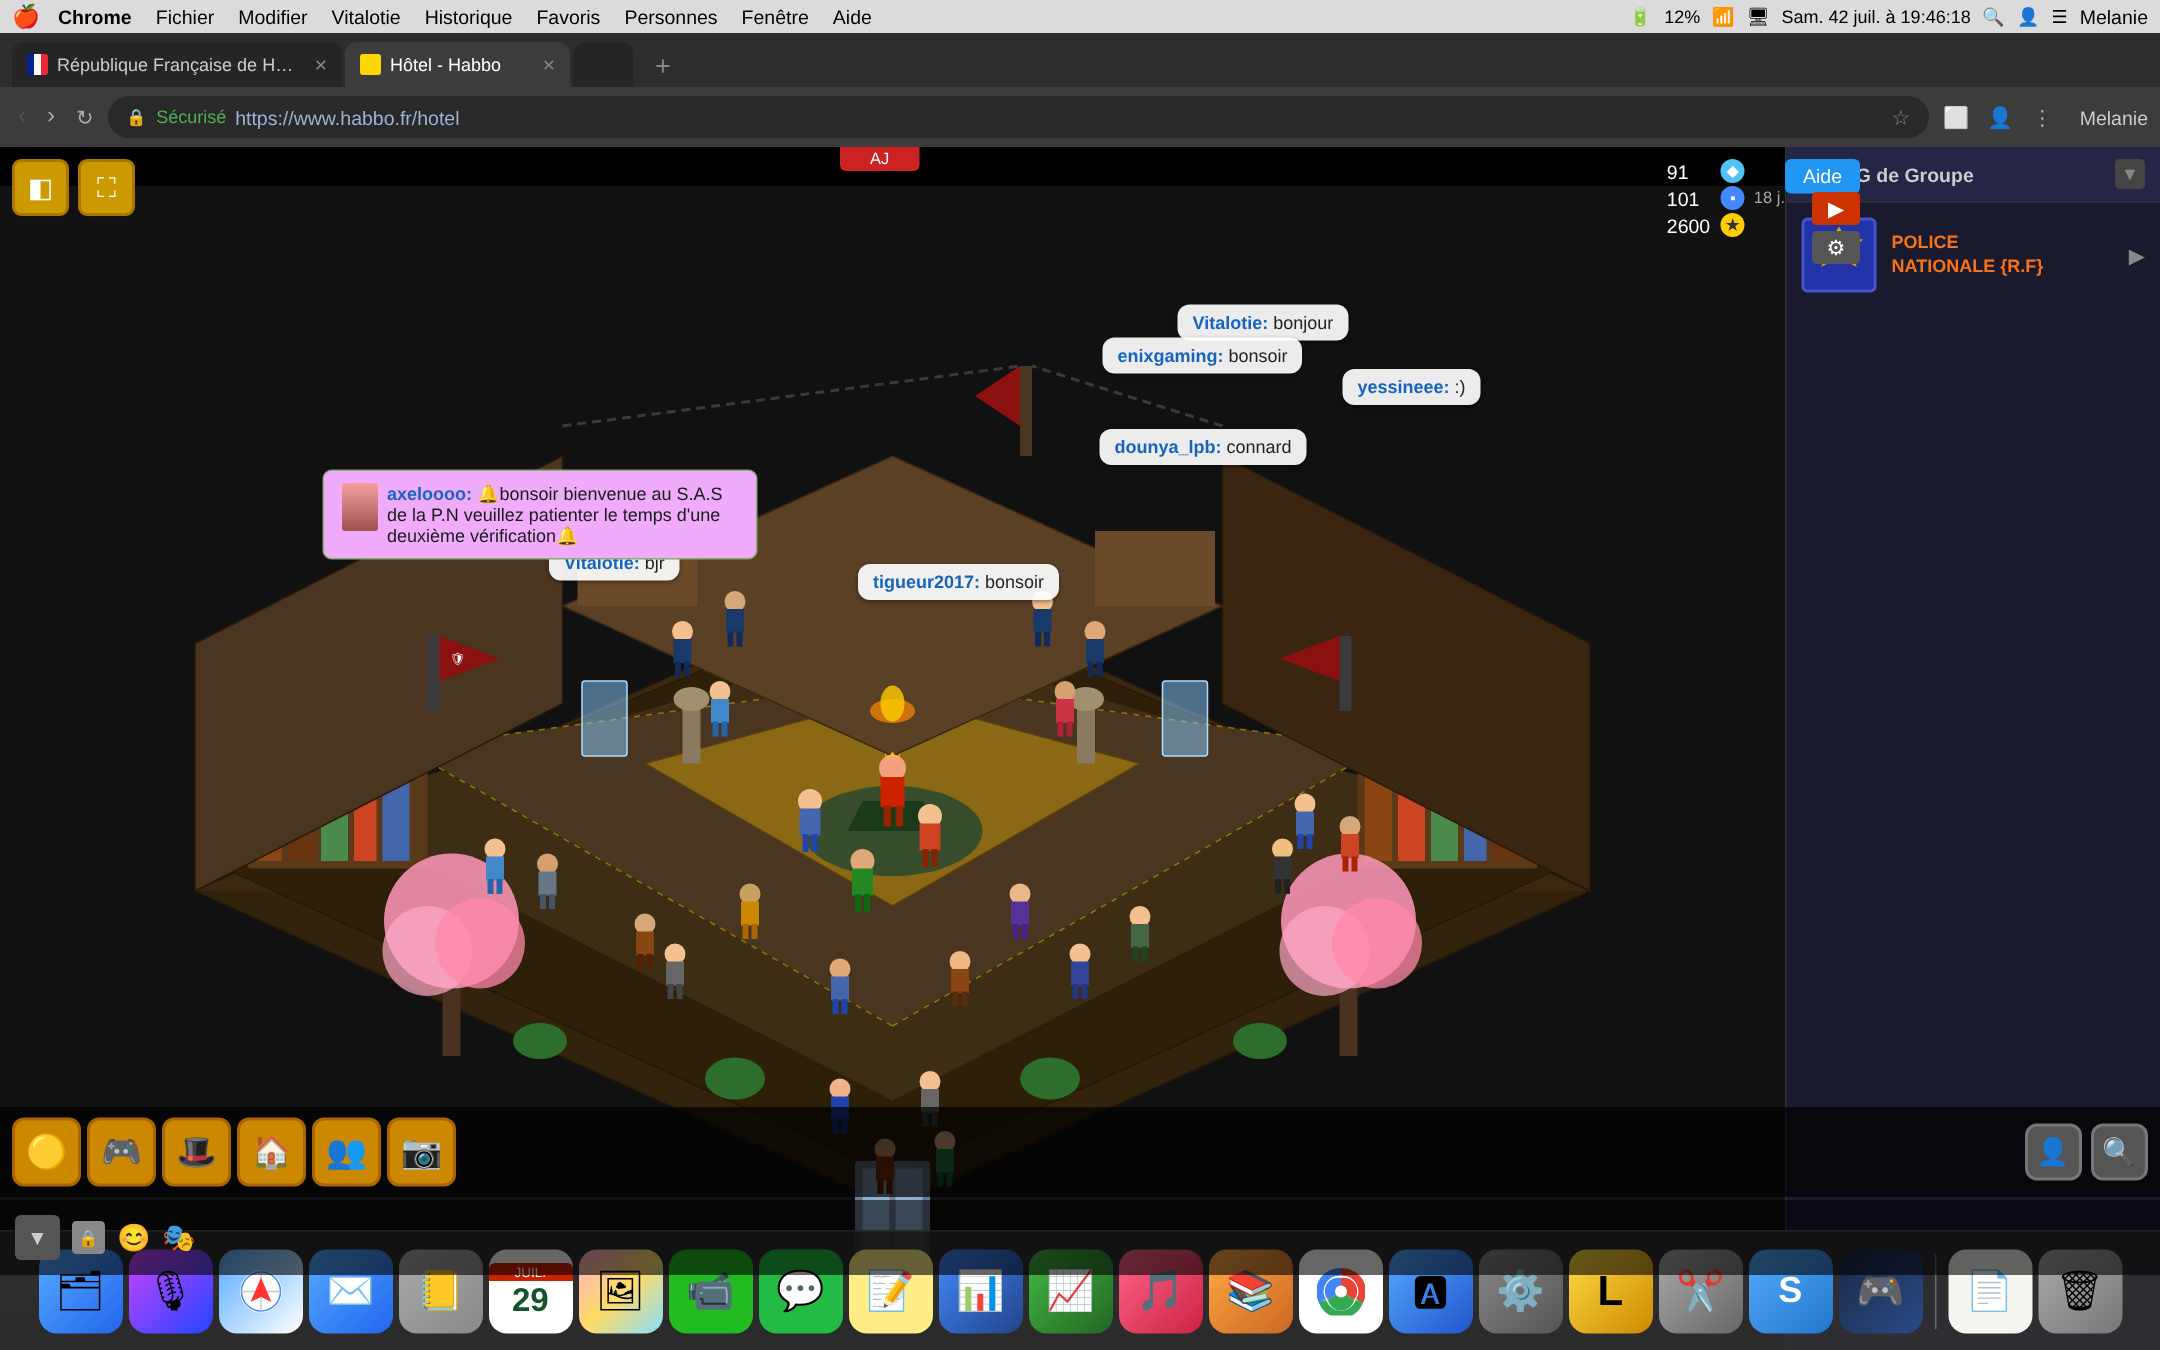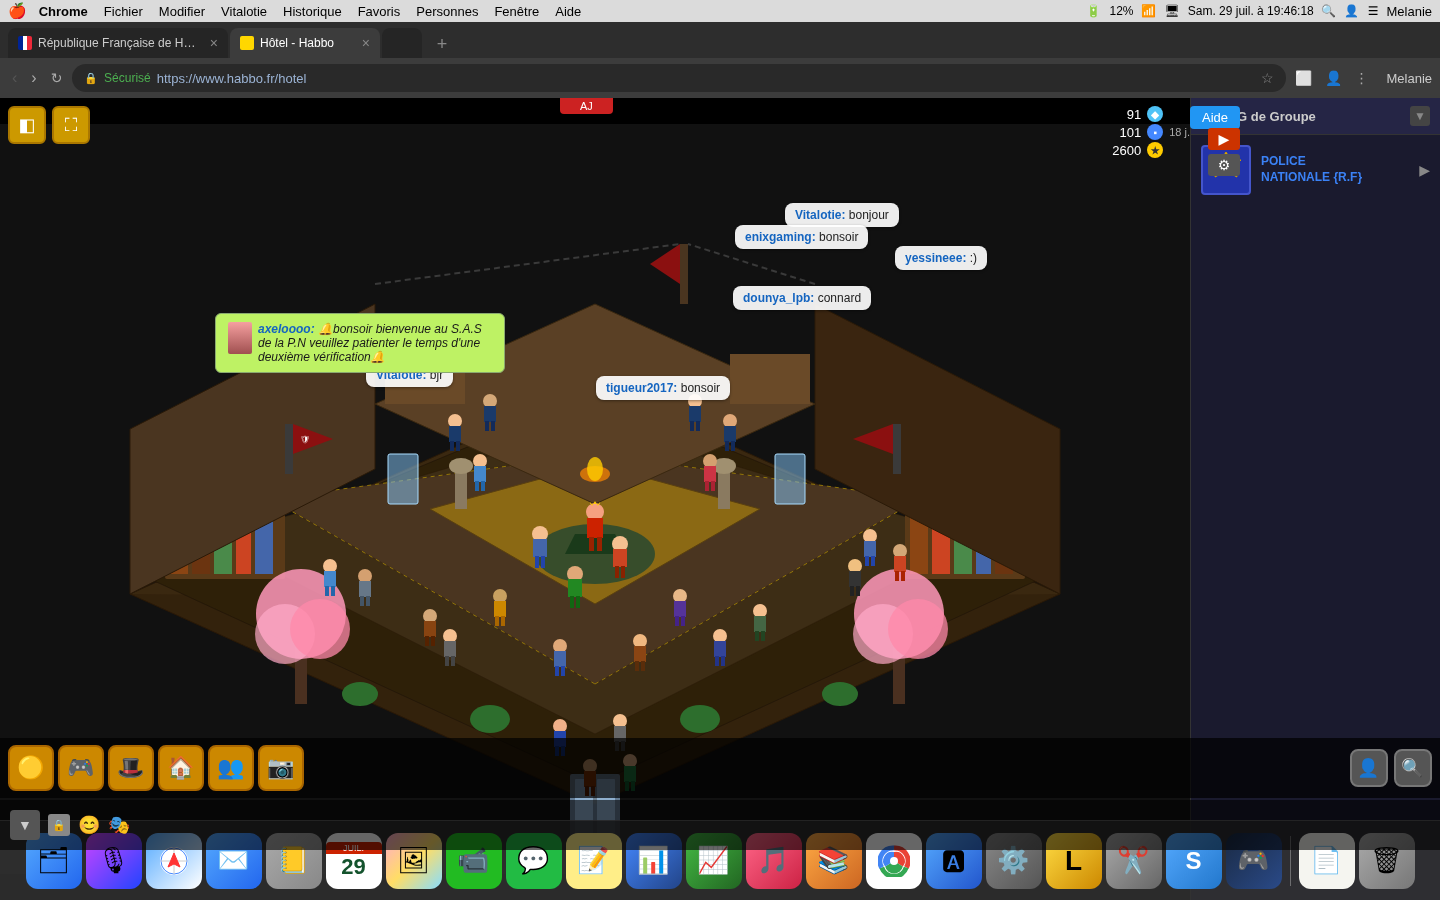--- a/index.html
+++ b/index.html
@@ -80,29 +80,29 @@
       white-space: nowrap;
       box-shadow: 0 1px 3px rgba(0,0,0,0.4);
       z-index: 100;
     }
     .chat-bubble .username-chat { font-weight: bold; color: #1565c0; }
 
     
     .chat-box-green {
       position: absolute;
       top: 215px; left: 215px;
-      background: #bef264;
+      background: #f0abfc;
       border: 1px solid #8aaa70;
       border-radius: 6px;
       padding: 8px 12px;
       font-size: 12px;
       color: #1a1a1a;
       max-width: 290px;
       z-index: 100;
-      display: flex; align-items: flex-start; gap: 6px; font-style: italic;
+      display: flex; align-items: flex-start; gap: 6px;
     }
     .chat-box-green .avatar-mini {
       width: 24px; height: 32px; background: #a0522d; border-radius: 2px; flex-shrink: 0;
       background: linear-gradient(#f5a0a0, #a05050);
     }
 
     
     .game-toolbar-tl {
       position: absolute; top: 8px; left: 8px;
       display: flex; gap: 6px; z-index: 200;
@@ -126,21 +126,21 @@
       font-size: 13px; color: #fff;
     }
     .currency-row .currency-icon {
       width: 16px; height: 16px; border-radius: 50%; display: flex; align-items: center; justify-content: center;
       font-size: 10px; font-weight: bold;
     }
     .currency-row .coin-icon { background: #4488ff; color: white; }
     .currency-row .diamond-icon { background: #4fc3f7; color: white; }
     .currency-row .star-icon { background: #ffcc00; color: #333; }
     .currency-row .days-label { color: #aaa; font-size: 11px; }
-    .currency-row .currency-val { min-width: 30px; text-align: right; }
+    .currency-row .currency-val { min-width: 30px; }
 
     
     .aide-btn {
       position: absolute; top: 8px; right: 200px;
       background: #2196f3; color: white;
       border: none; border-radius: 4px; padding: 4px 12px;
       font-size: 13px; cursor: pointer; z-index: 200;
     }
     .right-icons {
       position: absolute; top: 28px; right: 200px;
@@ -184,21 +184,21 @@
     .group-body {
       padding: 10px; display: flex; align-items: center; gap: 10px;
     }
     .group-badge {
       width: 50px; height: 50px; background: #2233aa;
       border: 2px solid #4455cc; border-radius: 4px;
       display: flex; align-items: center; justify-content: center;
       font-size: 20px;
     }
     .group-info { flex: 1; }
-    .group-name { color: #3b82f6; font-size: 12px; font-weight: bold; line-height: 1.3; }
+    .group-name { color: #f97316; font-size: 12px; font-weight: bold; line-height: 1.3; }
     .group-action-btn {
       color: #888; cursor: pointer; font-size: 14px;
     }
 
     
     #bottom-toolbar {
       position: absolute; bottom: 102px; left: 0; right: 0;
       height: 60px; background: rgba(0,0,0,0.7);
       display: flex; align-items: center; padding: 0 8px; gap: 4px;
       z-index: 300;
@@ -311,21 +311,21 @@
     <span>Favoris</span>
     <span>Personnes</span>
     <span>Fenêtre</span>
     <span>Aide</span>
   </div>
   <div class="right-items">
     <span>🔋</span>
     <span>12%</span>
     <span>📶</span>
     <span>🖥</span>
-    <span class="datetime">Sam. 29 juil. à 19:46:18</span>
+    <span class="datetime">Sam. 42 juil. à 19:46:18</span>
     <span>🔍</span>
     <span>👤</span>
     <span>☰</span>
     <span class="username">Melanie</span>
   </div>
 </div>
 
 <div id="browser-window">
 
   <div id="tab-bar">
@@ -651,21 +651,21 @@
     <div class="chat-bubble cb-yessineee" style="top:148px;left:895px;">
       <span class="username-chat">yessineee:</span>
       <span> :)</span>
     </div>
 
     <div class="chat-bubble cb-dounya" style="top:188px;left:733px;">
       <span class="username-chat">dounya_lpb:</span>
       <span> connard</span>
     </div>
 
-    <div class="chat-bubble cb-tigueur" style="top:278px;left:596px;">
+    <div class="chat-bubble cb-tigueur" style="top:278px;left:572px;">
       <span class="username-chat">tigueur2017:</span>
       <span> bonsoir</span>
     </div>
 
     <div class="chat-bubble cb-vitalotie-bjr" style="top:265px;left:366px;">
       <span class="username-chat">Vitalotie:</span>
       <span> bjr</span>
     </div>
 
     <div class="chat-box-green">

